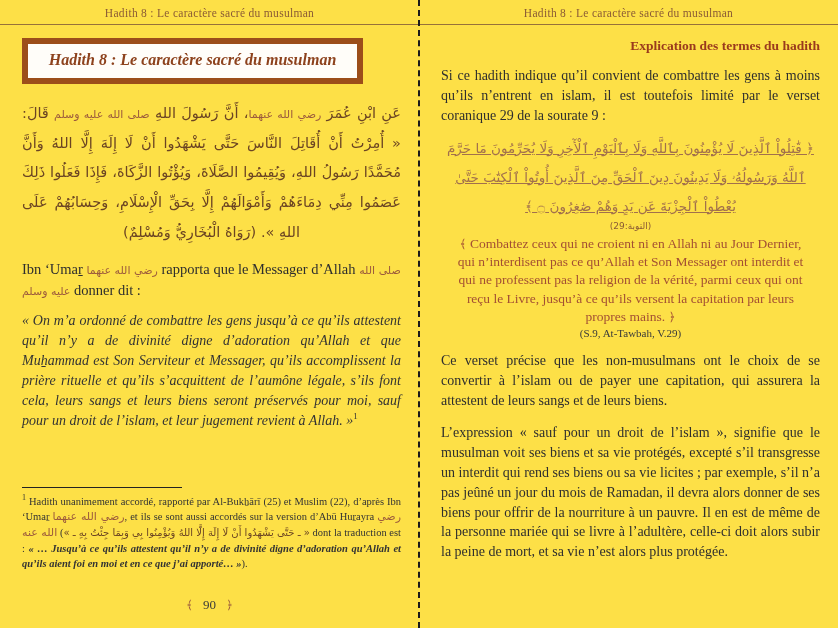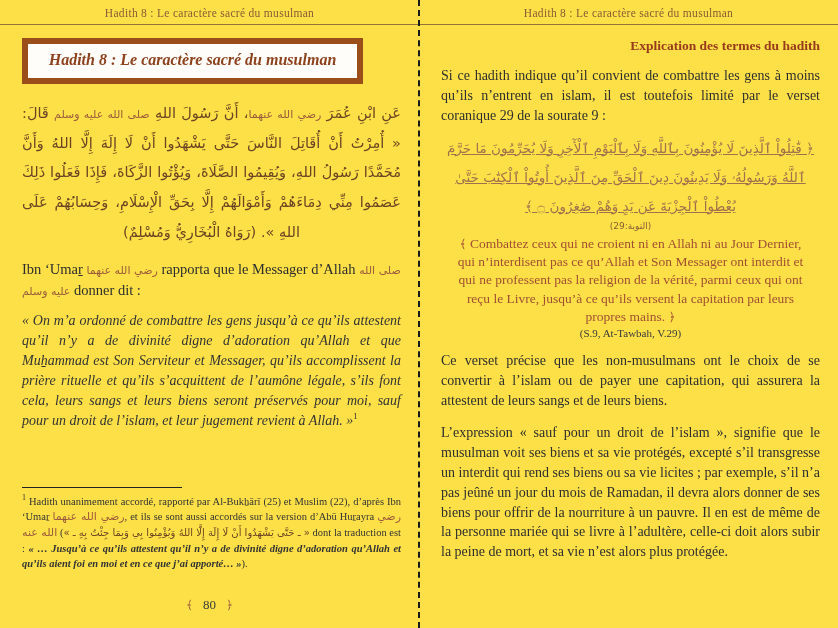--- a/index.html
+++ b/index.html
@@ -102,21 +102,21 @@
 
       <p class="quote"><span>« On m’a ordonné de combattre les gens jusqu’à ce qu’ils attestent qu’il n’y a de divinité digne d’adoration qu’Allah et que Muẖammad est Son Serviteur et Messager, qu’ils accomplissent la prière rituelle et qu’ils s’acquittent de l’aumône légale, s’ils font cela, leurs sangs et leurs biens seront préservés pour moi, sauf pour un droit de l’islam, et leur jugement revient à Allah. »</span><sup>1</sup></p>
     </div>
 
     <div class="footnote-block">
       <div class="footnote-rule"></div>
       <p class="footnote"><sup>1</sup> <span>Hadith unanimement accordé, rapporté par Al-Bukẖārī (25) et Muslim (22), d’après Ibn ‘Umaṟ</span> <span class="honorific">رضي الله عنهما</span><span>, et ils se sont aussi accordés sur la version d’Abū Huṟayra</span> <span class="honorific">رضي الله عنه</span> <span>(</span><span class="fn-ar arabic">« ـ حَتَّى يَشْهَدُوا أَنْ لَا إِلَهَ إِلَّا اللهُ وَيُؤْمِنُوا بِي وَبِمَا جِئْتُ بِهِ ـ »</span> <span>dont la traduction est :</span> <span class="fn-italic">« … Jusqu’à ce qu’ils attestent qu’il n’y a de divinité digne d’adoration qu’Allah et qu’ils aient foi en moi et en ce que j’ai apporté… »</span><span>).</span></p>
     </div>
 
     <div class="footer">
-      <span class="orn">﴾</span><span class="pageno">80</span><span class="orn">﴿</span>
+      <span class="orn">﴾</span><span class="pageno">90</span><span class="orn">﴿</span>
     </div>
   </div>
 
   <div class="page right">
     <div class="running-header">Hadith 8 : Le caractère sacré du musulman</div>
     <div class="header-rule"></div>
 
     <div class="content">
       <div class="section-heading">Explication des termes du hadith</div>
 

